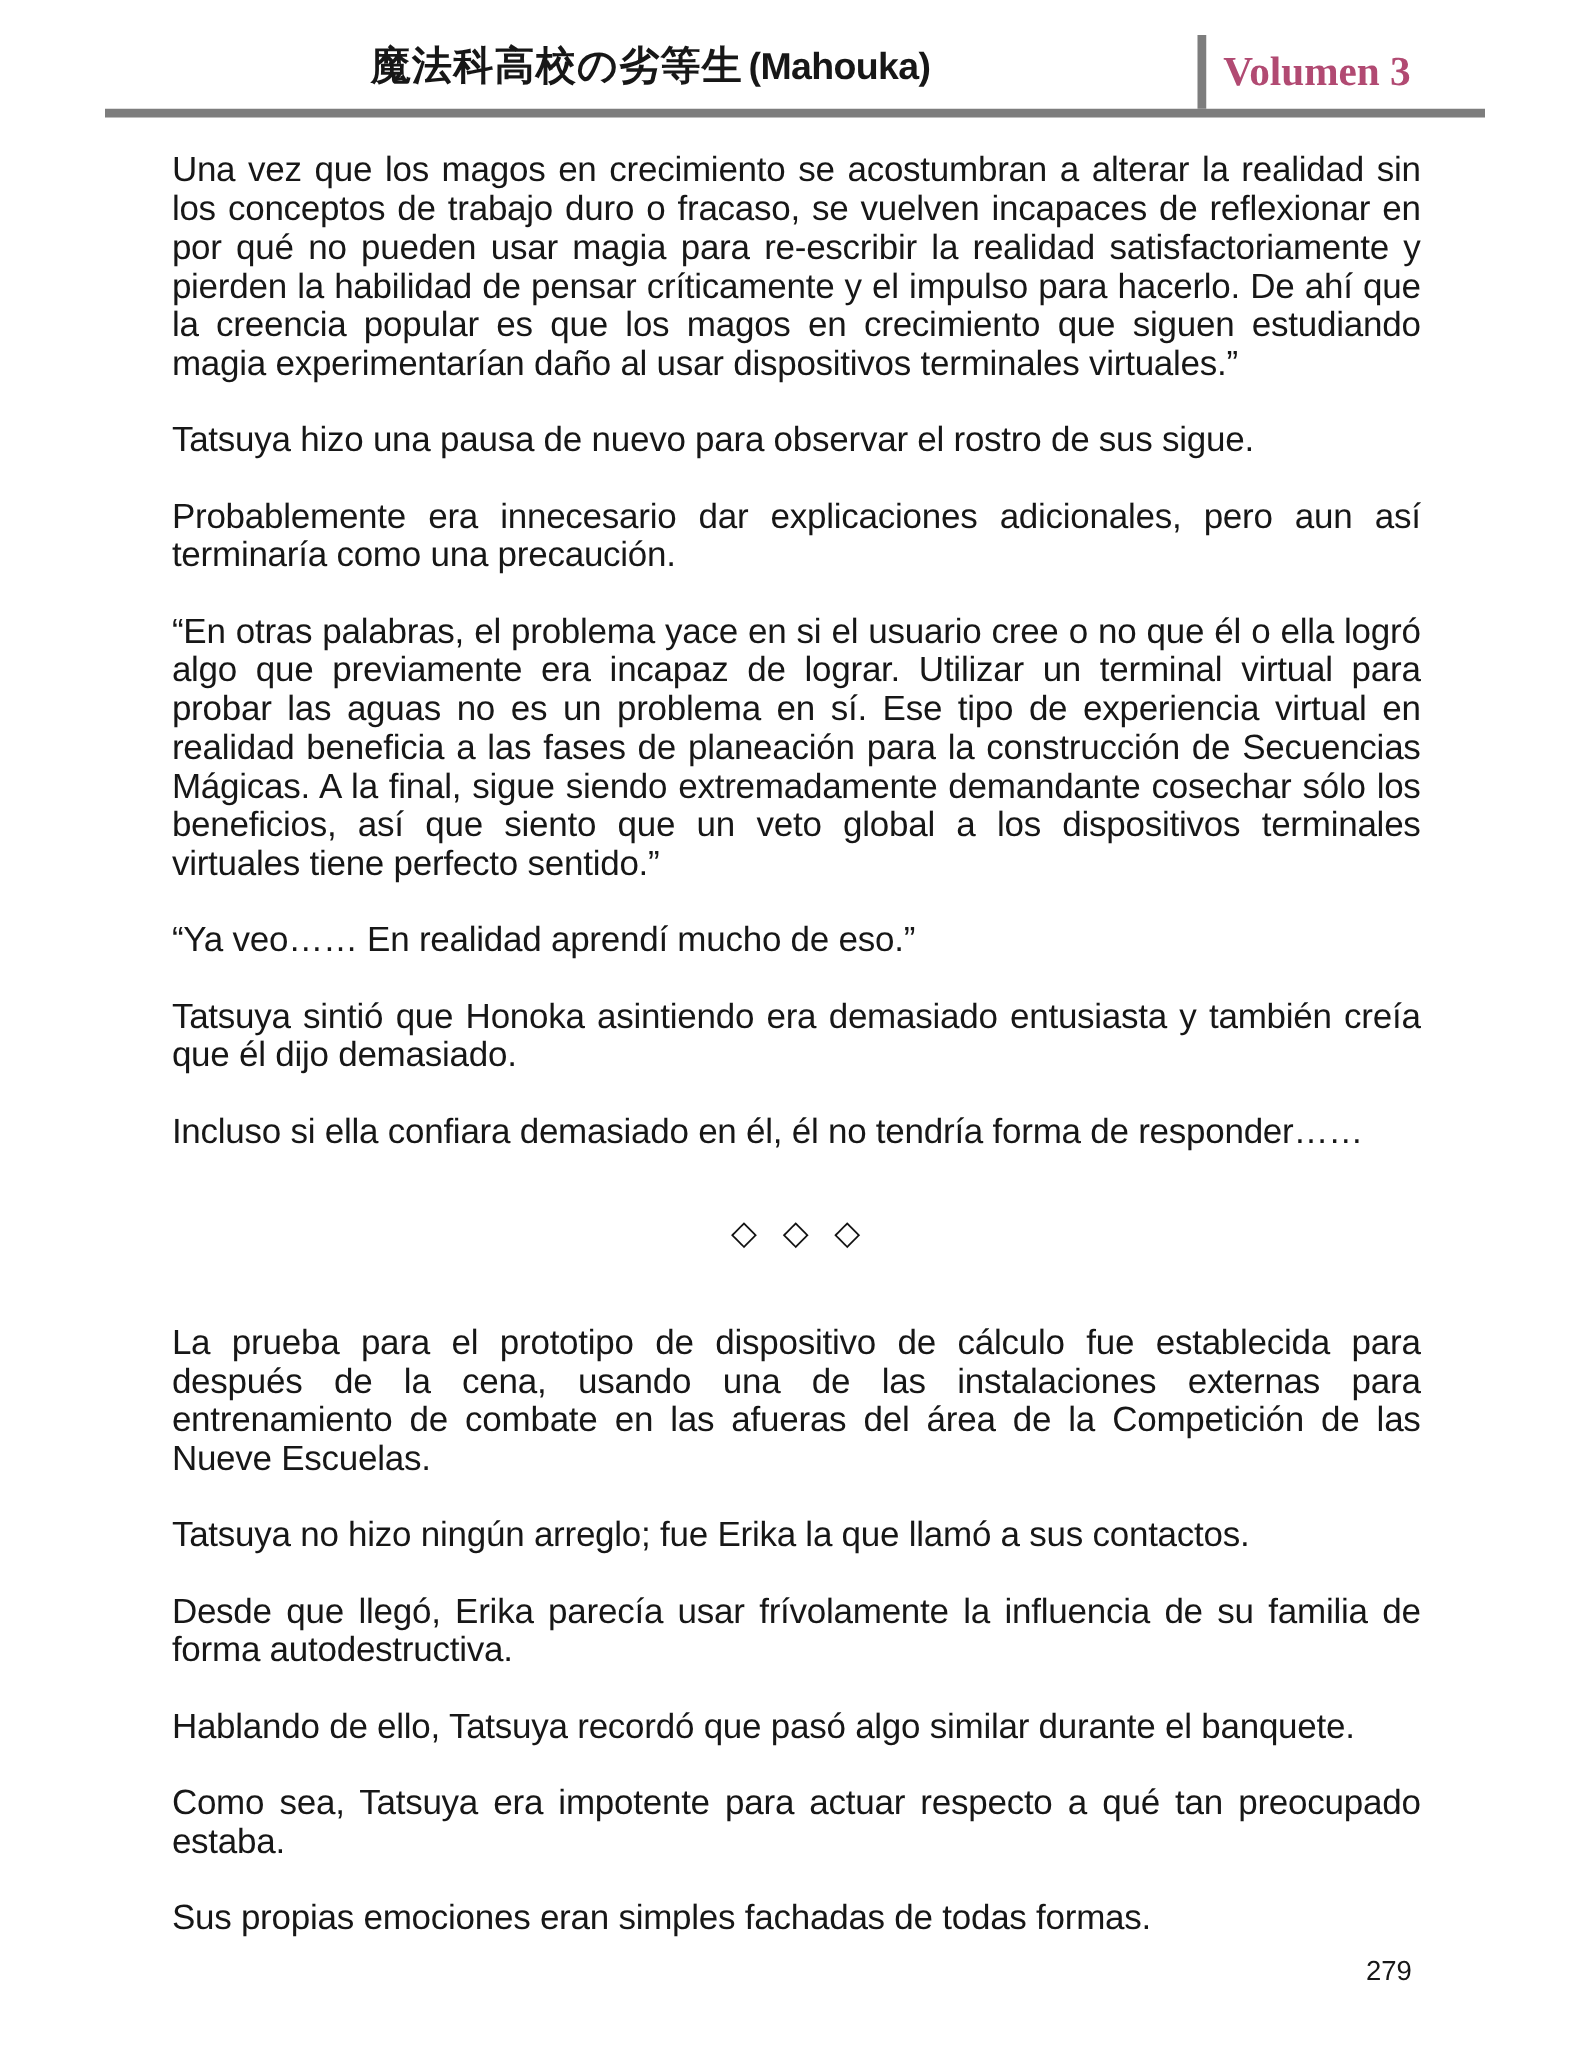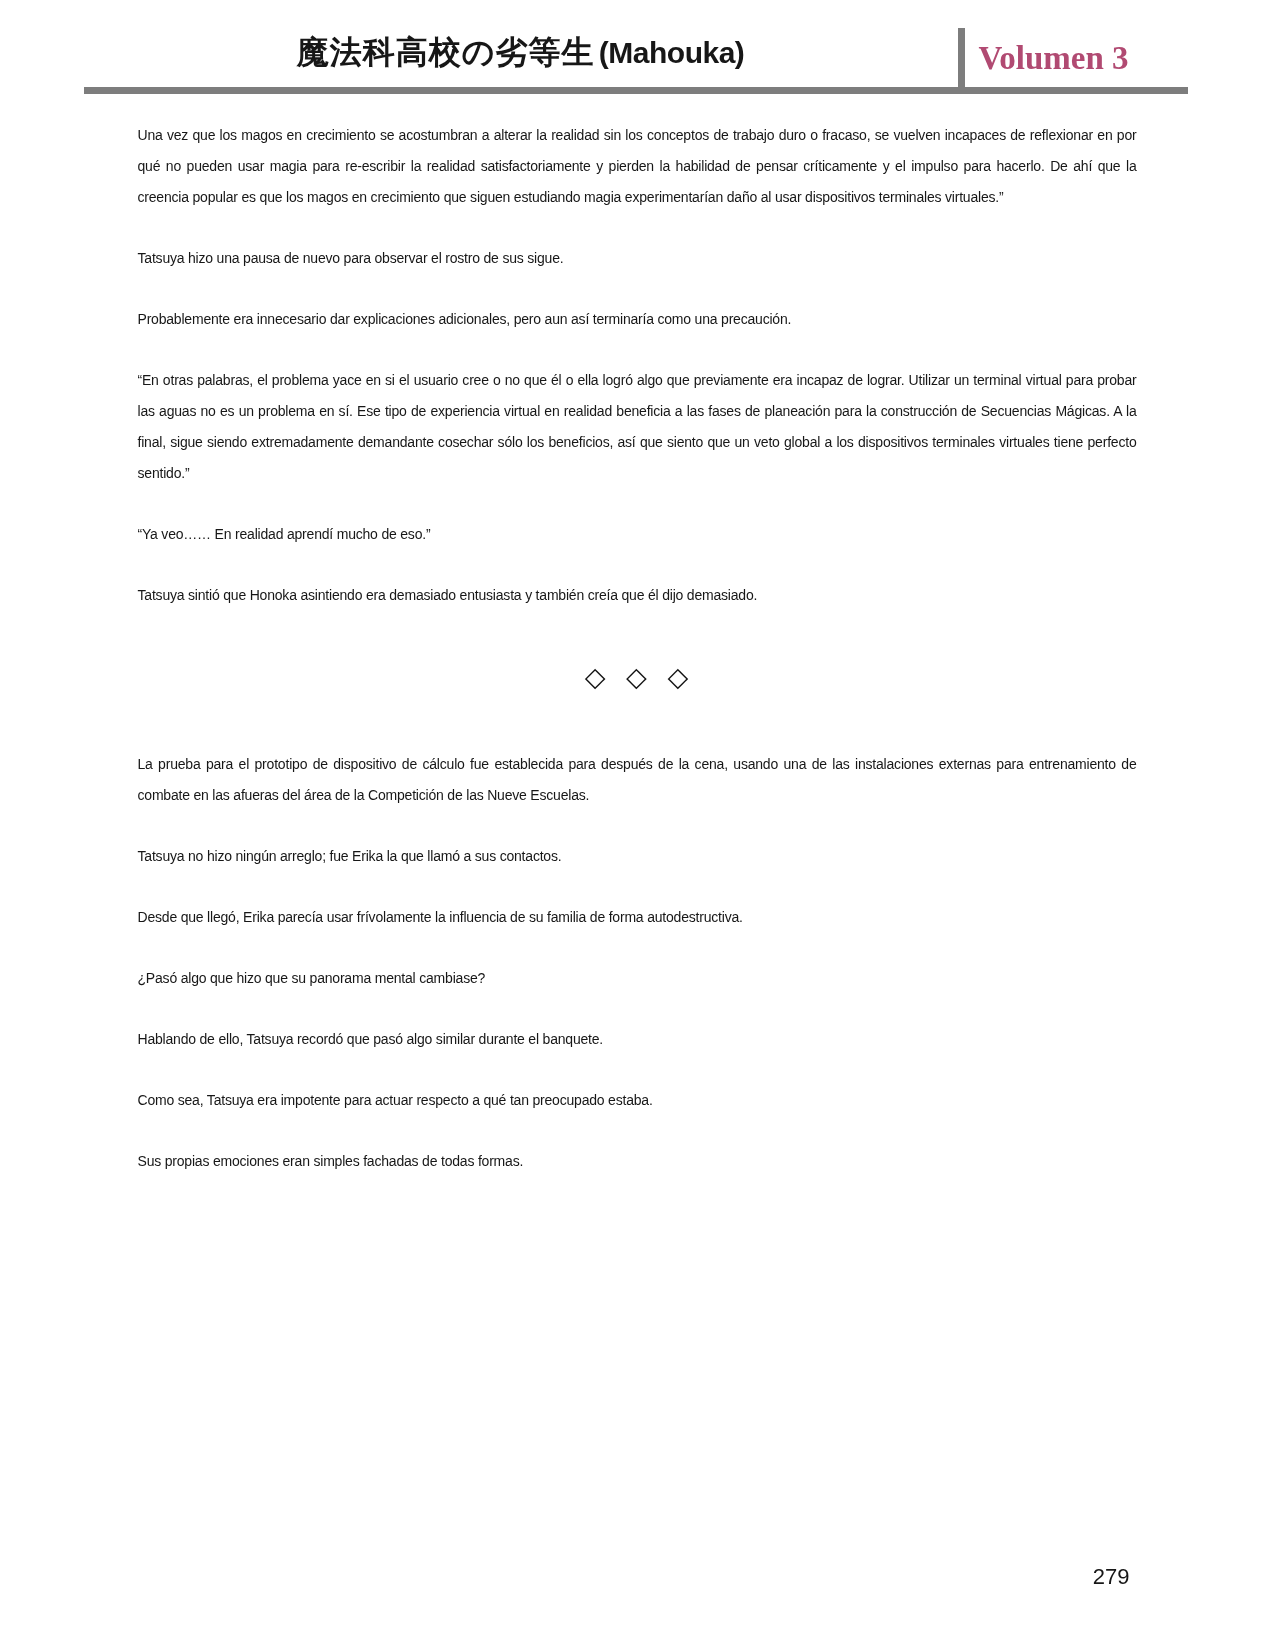--- a/index.html
+++ b/index.html
@@ -59,21 +59,21 @@
     font-size: 33px;
     color: var(--accent);
     white-space: nowrap;
   }
   
   .content {
     padding: 26px 93px 0 92px;
   }
   .content p {
     margin: 0 0 30px 0;
-    font-size: 14px;
+    font-size: 28px;
     line-height: 31px;
     letter-spacing: -0.2px;
     text-align: justify;
   }
   .separator {
     text-align: center;
     font-size: 27px;
     color: #111111;
     margin: 50px 0 56px 0;
     word-spacing: 11px;
@@ -102,27 +102,27 @@
     <div class="header-volume">Volumen 3</div>
   </header>
 
   <main class="content">
     <p>Una vez que los magos en crecimiento se acostumbran a alterar la realidad sin los conceptos de trabajo duro o fracaso, se vuelven incapaces de reflexionar en por qué no pueden usar magia para re-escribir la realidad satisfactoriamente y pierden la habilidad de pensar críticamente y el impulso para hacerlo. De ahí que la creencia popular es que los magos en crecimiento que siguen estudiando magia experimentarían daño al usar dispositivos terminales virtuales.”</p>
     <p>Tatsuya hizo una pausa de nuevo para observar el rostro de sus sigue.</p>
     <p>Probablemente era innecesario dar explicaciones adicionales, pero aun así terminaría como una precaución.</p>
     <p>“En otras palabras, el problema yace en si el usuario cree o no que él o ella logró algo que previamente era incapaz de lograr. Utilizar un terminal virtual para probar las aguas no es un problema en sí. Ese tipo de experiencia virtual en realidad beneficia a las fases de planeación para la construcción de Secuencias Mágicas. A la final, sigue siendo extremadamente demandante cosechar sólo los beneficios, así que siento que un veto global a los dispositivos terminales virtuales tiene perfecto sentido.”</p>
     <p>“Ya veo…… En realidad aprendí mucho de eso.”</p>
     <p>Tatsuya sintió que Honoka asintiendo era demasiado entusiasta y también creía que él dijo demasiado.</p>
+    <p>Incluso si ella confiara demasiado en él, él no tendría forma de responder……</p>
 
     <div class="separator">◇ ◇ ◇</div>
 
     <p>La prueba para el prototipo de dispositivo de cálculo fue establecida para después de la cena, usando una de las instalaciones externas para entrenamiento de combate en las afueras del área de la Competición de las Nueve Escuelas.</p>
     <p>Tatsuya no hizo ningún arreglo; fue Erika la que llamó a sus contactos.</p>
     <p>Desde que llegó, Erika parecía usar frívolamente la influencia de su familia de forma autodestructiva.</p>
-    <p>¿Pasó algo que hizo que su panorama mental cambiase?</p>
     <p>Hablando de ello, Tatsuya recordó que pasó algo similar durante el banquete.</p>
     <p>Como sea, Tatsuya era impotente para actuar respecto a qué tan preocupado estaba.</p>
     <p>Sus propias emociones eran simples fachadas de todas formas.</p>
   </main>
 
   <div class="page-number">279</div>
 
 </div>
 
 </body></html>

